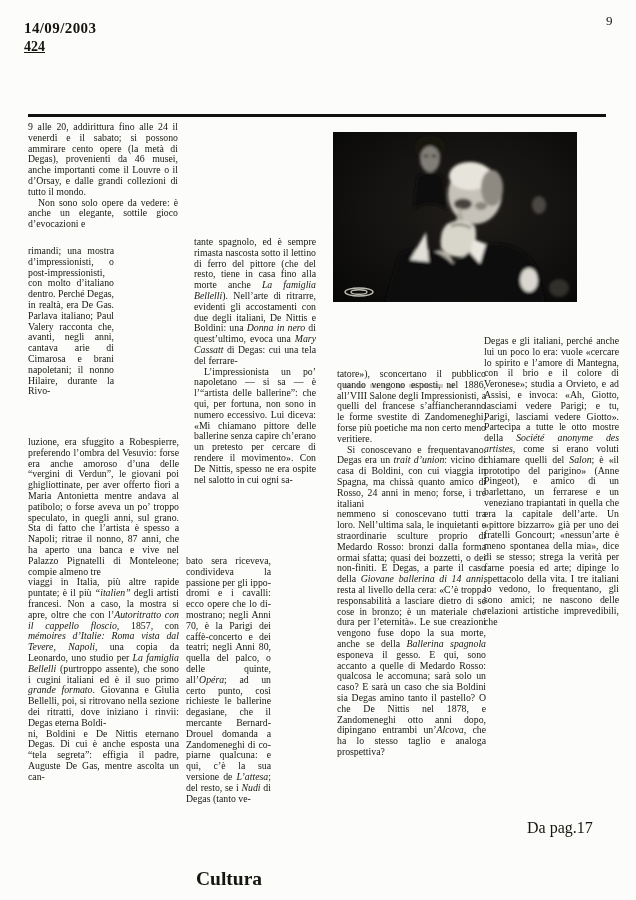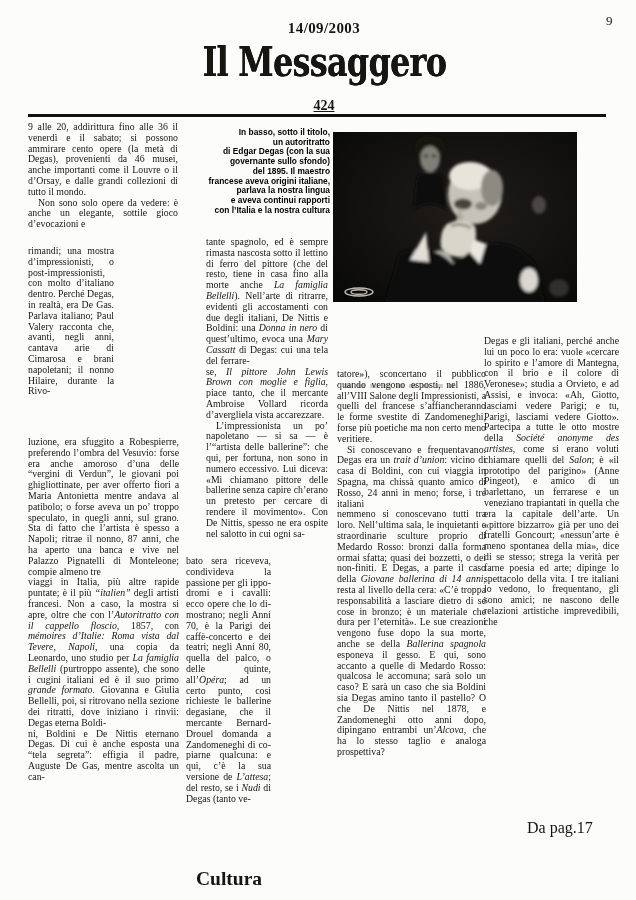--- a/index.html
+++ b/index.html
@@ -1,20 +1,20 @@
 <!DOCTYPE html>
 <html lang="it"><head>
 <meta charset="utf-8">
 <style>
   html,body{margin:0;padding:0;background:#9a9a9a;}
   .page{position:relative;width:636px;height:900px;margin:0 auto;background:#fcfcfa;
         color:#17150f;font-family:"Liberation Serif",serif;overflow:hidden;}
   
   .pagenum{position:absolute;left:606px;top:13px;font-size:13px;}
-  .hdr{position:absolute;left:24px;top:20px;width:600px;text-align:center;}
+  .hdr{position:absolute;left:24px;top:20px;width:600px;text-align:left;}
   .date{font-size:15px;font-weight:bold;letter-spacing:.4px;line-height:16px;}
   .masthead{margin-top:2px;line-height:48px;white-space:nowrap;}
   .mh-inner{display:inline-block;font-family:"DejaVu Serif",serif;font-weight:bold;
             font-size:41px;letter-spacing:-1px;transform:scaleX(.78);transform-origin:center;
             text-shadow:0 0 .6px #000;}
   .edition{margin-top:3px;font-size:14px;font-weight:bold;line-height:15px;text-decoration:underline;}
   .rule{position:absolute;left:28px;top:114px;width:578px;height:3px;background:#121110;}
   
   .body-col{position:absolute;font-size:9.8px;line-height:10.8px;text-align:justify;
             hyphens:auto;-webkit-hyphens:auto;overflow-wrap:break-word;}
@@ -39,51 +39,39 @@
 </style>
 </head>
 <body>
 
 <div class="page">
 
   <span class="pagenum">9</span>
 
   <div class="hdr">
     <div class="date">14/09/2003</div>
-    <div class="masthead">
-      <span class="mh-inner">Il Messaggero</span>
-    </div>
     <div class="edition">424</div>
   </div>
   <div class="rule"></div>
 
   <div class="body-col" style="left:28px;top:122px;width:150px">
-    <p>9 alle 20, addirittura fino alle 36 il venerdì e il sabato; si possono ammirare cento opere (la metà di Degas), provenienti da 46 musei, anche importanti come il Louvre o il d’Orsay, e dalle grandi collezioni di tutto il mondo.</p>
+    <p>9 alle 20, addirittura fino alle 24 il venerdì e il sabato; si possono ammirare cento opere (la metà di Degas), provenienti da 46 musei, anche importanti come il Louvre o il d’Orsay, e dalle grandi collezioni di tutto il mondo.</p>
     <p class="ind g3">Non sono solo opere da vedere: è anche un elegante, sottile gioco d’evocazioni e</p>
   </div>
 
   <div class="body-col" style="left:28px;top:246px;width:86px">
     <p>rimandi; una mostra d’im­pressionisti, o post-impressio­nisti, con molto d’italiano den­tro. Perché De­gas, in realtà, era De Gas. Par­lava italiano; Paul Valery rac­conta che, avan­ti, negli anni, cantava arie di Cimarosa e bra­ni napoletani; il nonno Hilaire, durante la Rivo-</p>
   </div>
 
   <div class="body-col" style="left:28px;top:437px;width:151px">
     <p>luzione, era sfuggito a Robespierre, preferendo l’ombra del Vesuvio: forse era anche amoroso d’una delle “vergini di Verdun”, le giovani poi ghigliottinate, per aver offerto fiori a Maria Antonietta mentre andava al patibolo; o forse aveva un po’ troppo speculato, in quegli anni, sul grano. Sta di fatto che l’artista è spesso a Napoli; ritrae il nonno, 87 anni, che ha aperto una banca e vive nel Palazzo Pignatelli di Monteleone; compie almeno tre</p>
     <p class="g4"><span>viaggi in Italia, più altre rapide puntate; è il più </span><span class="it">“italien”</span><span> degli artisti francesi. Non a caso, la mostra si apre, oltre che con l’</span><span class="it">Autoritratto con il cappello floscio</span><span>, 1857, con </span><span class="it">mémoires d’Italie: Roma vista dal Tevere, Napoli</span><span>, una copia da Leonardo, uno studio per </span><span class="it">La famiglia Bellelli</span><span> (purtroppo assente), che sono i cugini italiani ed è il suo primo </span><span class="it">grande formato</span><span>. Giovanna e Giulia Bellelli, poi, si ritrovano nella sezione dei ritratti, dove iniziano i rinvii: Degas eterna Boldi-</span></p>
     <p class="g4">ni, Boldini e De Nittis eternano Degas. Di cui è anche esposta una “tela segreta”: effigia il padre, Auguste De Gas, mentre ascolta un can-</p>
   </div>
 
-  <div class="caption">In basso, sotto il titolo,
-un autoritratto
-di Edgar Degas (con la sua
-governante sullo sfondo)
-del 1895. Il maestro
-francese aveva origini italiane,
-parlava la nostra lingua
-e aveva continui rapporti
-con l’Italia e la nostra cultura</div>
 
   <figure class="photo">
     <svg viewBox="0 0 244 170" xmlns="http://www.w3.org/2000/svg">
       <defs>
         <filter id="b1" x="-20%" y="-20%" width="140%" height="140%">
             <feGaussianBlur stdDeviation="1.6"></feGaussianBlur>
           </filter>
         <radialGradient id="bgfade" cx="55%" cy="45%" r="75%">
           <stop offset="0%" stop-color="#201d19"></stop>
             <stop offset="60%" stop-color="#121110"></stop>
@@ -123,23 +111,22 @@
         <ellipse cx="226" cy="156" rx="10" ry="9" fill="#55524b" opacity="0.5"></ellipse>
       </g>
 
       <g stroke="#d2cfc6" fill="none" stroke-width="1.4" opacity="0.9">
         <ellipse cx="26" cy="160" rx="14" ry="4"></ellipse>
         <ellipse cx="26" cy="160" rx="8" ry="2.2"></ellipse>
       </g>
     </svg>
   </figure>
 
-  <div class="body-col" style="left:206px;top:237px;width:122px">
+  <div class="body-col" style="left:194px;top:237px;width:122px">
     <p><span>tante spagnolo, ed è sempre rimasta nascosta sotto il lettino di ferro del pittore (che del resto, tiene in casa fino alla morte anche </span><span class="it">La famiglia Bellelli</span><span>). Nell’arte di ritrarre, evidenti gli accostamenti con due degli italiani, De Nittis e Boldini: una </span><span class="it">Donna in nero</span><span> di quest’ultimo, evoca una </span><span class="it">Mary Cassatt</span><span> di Degas: cui una tela del ferrare-</span></p>
-    <p class="g4"><span>se, </span><span class="it">Il pittore John Lewis Brown con moglie e figlia</span><span>, piace tanto, che il mercante Ambroise Vollard ricorda d’avergliela vista accarezzare.</span></p>
     <p class="g4 ind">L’impressionista un po’ napoletano — si sa — è l’“artista delle ballerine”: che qui, per fortuna, non sono in numero eccessivo. Lui diceva: «Mi chiamano pittore delle ballerine senza capire ch’erano un pretesto per cercare di rendere il movimento». Con De Nittis, spesso ne era ospite nel salotto in cui ogni sa-</p>
   </div>
 
   <div class="body-col" style="left:186px;top:556px;width:85px">
     <p><span>bato sera riceve­va, condivi­deva la passione per gli ippo­dromi e i cavalli: ecco opere che lo di­mostrano; negli Anni 70, è la Parigi dei caf­fè-concerto e dei teatri; negli Anni 80, quella del palco, o delle quinte, all’</span><span class="it">Opéra</span><span>; ad un certo punto, co­sì richieste le ballerine dega­siane, che il mercante Ber­nard-Drouel do­manda a Zando­meneghi di co­piarne qualcu­na: e qui, c’è la sua versione de </span><span class="it">L’attesa</span><span>; del resto, se i </span><span class="it">Nudi</span><span> di Degas (tanto ve-</span></p>
   </div>
 
 
   <div class="ghost"></div>
 

